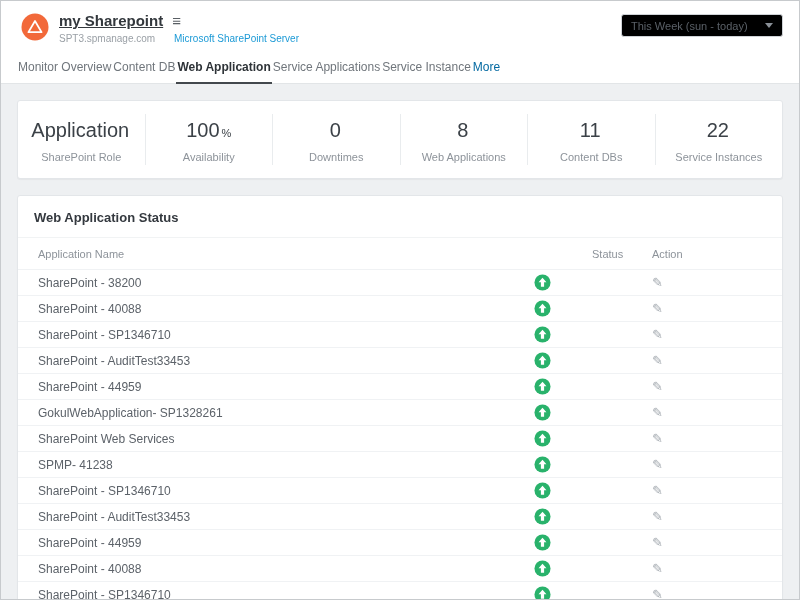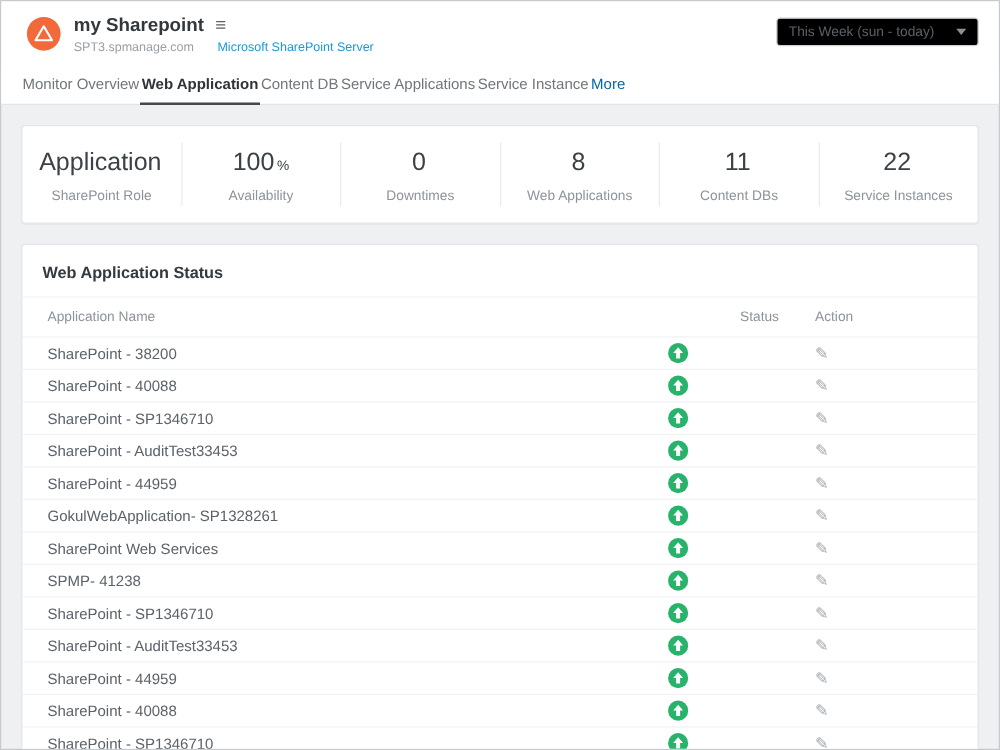--- a/index.html
+++ b/index.html
@@ -10,21 +10,21 @@
     background: #eef0f2;
     overflow: hidden;
   }
 
   
   .app-header { background: #fff; }
   .header-top { display: flex; align-items: flex-start; padding: 11px 16px 0 20px; }
   .logo { width: 28px; height: 28px; flex: 0 0 auto; margin-top: 1px; }
   .title-block { margin-left: 10px; }
   .title-row { display: flex; align-items: center; gap: 9px; }
-  .app-title { font-size: 15px; font-weight: bold; color: #33383d; }
+  .app-title { font-size: 15px; font-weight: bold; color: #33383d; text-decoration: underline; }
   .menu-icon { font-size: 15px; color: #5a5f64; line-height: 1; cursor: pointer; }
   .sub-row { font-size: 10px; margin-top: 4px; }
   .host { color: #9aa0a6; margin-right: 16px; }
   .server-link { color: #1c9ad6; cursor: pointer; }
   .period-select {
     margin-left: auto; display: flex; align-items: center; justify-content: space-between;
     width: 162px; height: 23px; padding: 0 9px;
     border: 1px solid #cfd3d7; border-radius: 3px; background: #000000;
     font-size: 11px; color: #5a6067; cursor: pointer; margin-top: 2px;
   }
@@ -84,22 +84,22 @@
         </div>
       </div>
       <div class="period-select">
         <span>This Week (sun - today)</span>
         <span class="caret-down"></span>
       </div>
     </div>
 
     <div class="tabs">
       <div class="tab">Monitor Overview</div>
+      <div class="tab">Content DB</div>
       <div class="tab active">Web Application</div>
-      <div class="tab">Content DB</div>
       <div class="tab">Service Applications</div>
       <div class="tab">Service Instance</div>
       <div class="tab accent">More</div>
     </div>
   </div>
 
   <div class="content">
 
     <div class="card stats-card">
       <div class="stat">

